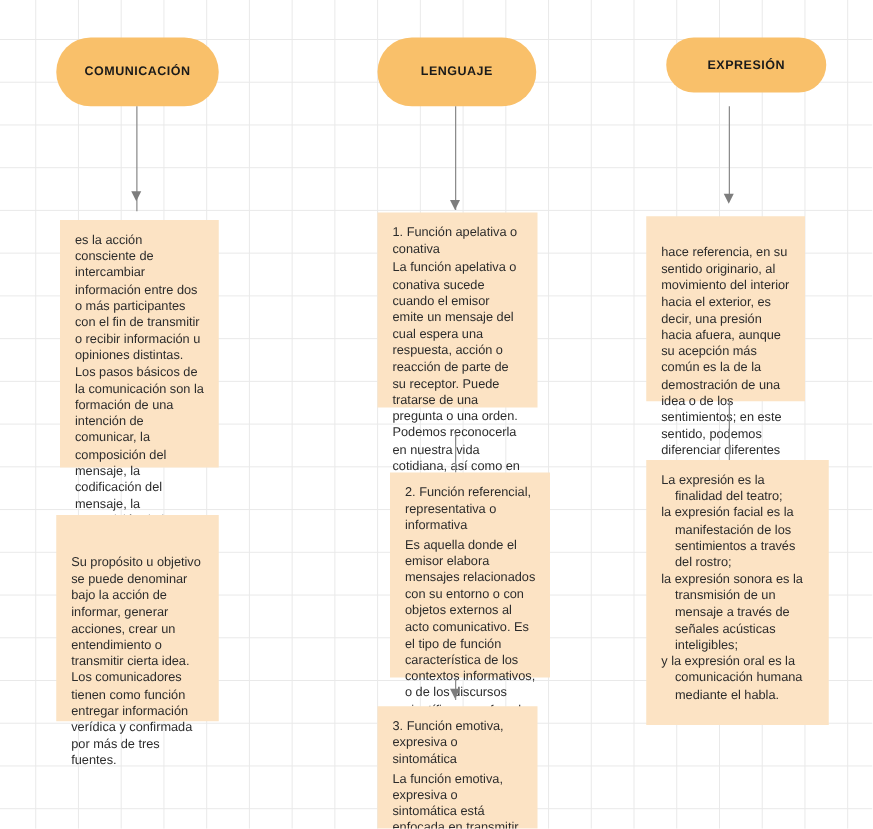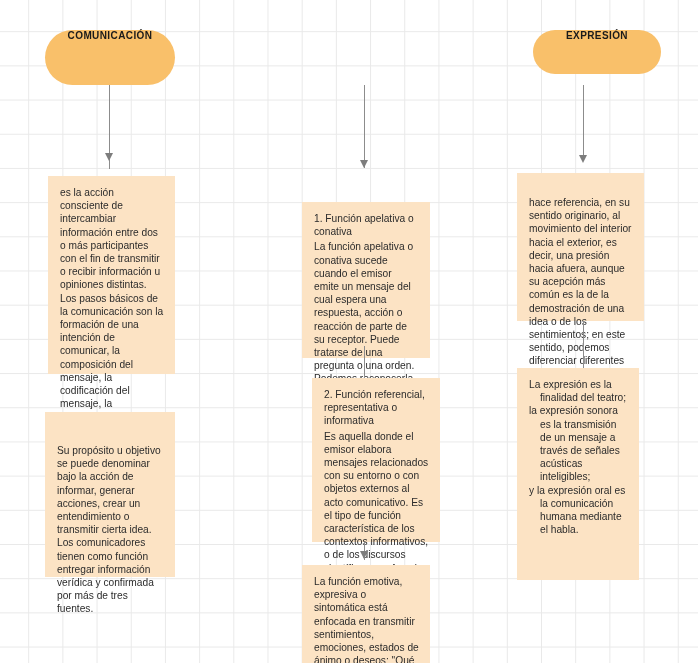--- a/index.html
+++ b/index.html
@@ -19,21 +19,21 @@
     background-size: 34.2px 34.2px;
     background-position: -6px -3px;
     font-family: "Liberation Sans", sans-serif;
   }
 
   .pill {
     position: absolute;
     background: #f9c06a;
     border-radius: 999px;
     display: flex;
-    align-items: flex-start;
+    align-items: center;
     justify-content: center;
     font-size: 10px;
     font-weight: bold;
     letter-spacing: 0.4px;
     color: #1a1a1a;
     text-align: center;
   }
 
   .note {
     position: absolute;
@@ -90,55 +90,60 @@
   <div class="arrowhead" style="left:105px; top:153px;"></div>
 
   <div class="note" style="left:48px; top:176px; width:127px; height:198px;">
     <p>es la acción consciente de intercambiar información entre dos o más participantes con el fin de transmitir o recibir información u opiniones distintas. Los pasos básicos de la comunicación son la formación de una intención de comunicar, la composición del mensaje, la codificación del mensaje, la transmisión de la señal, la recepción de la señal, la decodificación del mensaje y finalmente, la interpretación del mensaje por parte de un receptor.</p>
   </div>
 
   <div class="note" style="left:45px; top:412px; width:130px; height:165px;">
     <p style="padding-top:22px;">Su propósito u objetivo se puede denominar bajo la acción de informar, generar acciones, crear un entendimiento o transmitir cierta idea. Los comunicadores tienen como función entregar información verídica y confirmada por más de tres fuentes.</p>
   </div>
 
+  <div class="pill" style="left:302px; top:30px; width:127px; height:55px;">
+    <span>LENGUAJE</span>
+  </div>
 
   <div class="connector" style="left:364px; top:85px; height:83px;"></div>
   <div class="arrowhead" style="left:360px; top:160px;"></div>
 
-  <div class="note" style="left:302px; top:170px; width:128px; height:156px;margin-top:32px;">
+  <div class="note" style="left:302px; top:170px; width:128px; height:156px;">
     <p class="heading">1. Función apelativa o conativa</p>
     <p>La función apelativa o conativa sucede cuando el emisor emite un mensaje del cual espera una respuesta, acción o reacción de parte de su receptor. Puede tratarse de una pregunta o una orden. Podemos reconocerla en nuestra vida cotidiana, así como en la publicidad o la propaganda política: "Vota verde", "¿Hiciste la comida?"</p>
   </div>
 
   <div class="connector" style="left:364px; top:346px; height:32px;"></div>
 
   <div class="note" style="left:312px; top:378px; width:128px; height:164px;">
     <p class="heading">2. Función referencial, representativa o informativa</p>
     <p>Es aquella donde el emisor elabora mensajes relacionados con su entorno o con objetos externos al acto comunicativo. Es el tipo de función característica de los contextos informativos, o de los discursos científicos o enfocados en transmitir conocimiento. Ejemplos: "El teléfono no sirve"</p>
   </div>
 
   <div class="connector" style="left:364px; top:542px; height:18px;"></div>
   <div class="arrowhead" style="left:360px; top:551px;"></div>
 
   <div class="note" style="left:302px; top:565px; width:128px; height:98px;">
+    <p class="heading">3. Función emotiva, expresiva o sintomática</p>
     <p>La función emotiva, expresiva o sintomática está enfocada en transmitir sentimientos, emociones, estados de ánimo o deseos: "Qué bien me siento hoy", "Te quiero".</p>
   </div>
 
   <div class="pill" style="left:533px; top:30px; width:128px; height:44px;">
     <span>EXPRESIÓN</span>
   </div>
 
   <div class="connector" style="left:583px; top:85px; height:76px;"></div>
   <div class="arrowhead" style="left:579px; top:155px;"></div>
 
   <div class="note" style="left:517px; top:173px; width:127px; height:148px;">
     <p style="padding-top:13px;">hace referencia, en su sentido originario, al movimiento del interior hacia el exterior, es decir, una presión hacia afuera, aunque su acepción más común es la de la demostración de una idea o de los sentimientos; en este sentido, podemos diferenciar diferentes tipos de expresión:</p>
   </div>
 
   <div class="connector" style="left:583px; top:321px; height:47px;"></div>
 
-  <div class="note" style="left:517px; top:368px; width:122px; height:212px;">
+  <div class="note" style="left:517px; top:368px; width:146px; height:212px;">
     <span class="list-item">La expresión es la finalidad del teatro;</span>
+    <span class="list-item">la expresión facial es la manifestación de los sentimientos a través del rostro;</span>
     <span class="list-item">la expresión sonora es la transmisión de un mensaje a través de señales acústicas inteligibles;</span>
     <span class="list-item">y la expresión oral es la comunicación humana mediante el habla.</span>
   </div>
 
 </div>
 
 </body></html>

